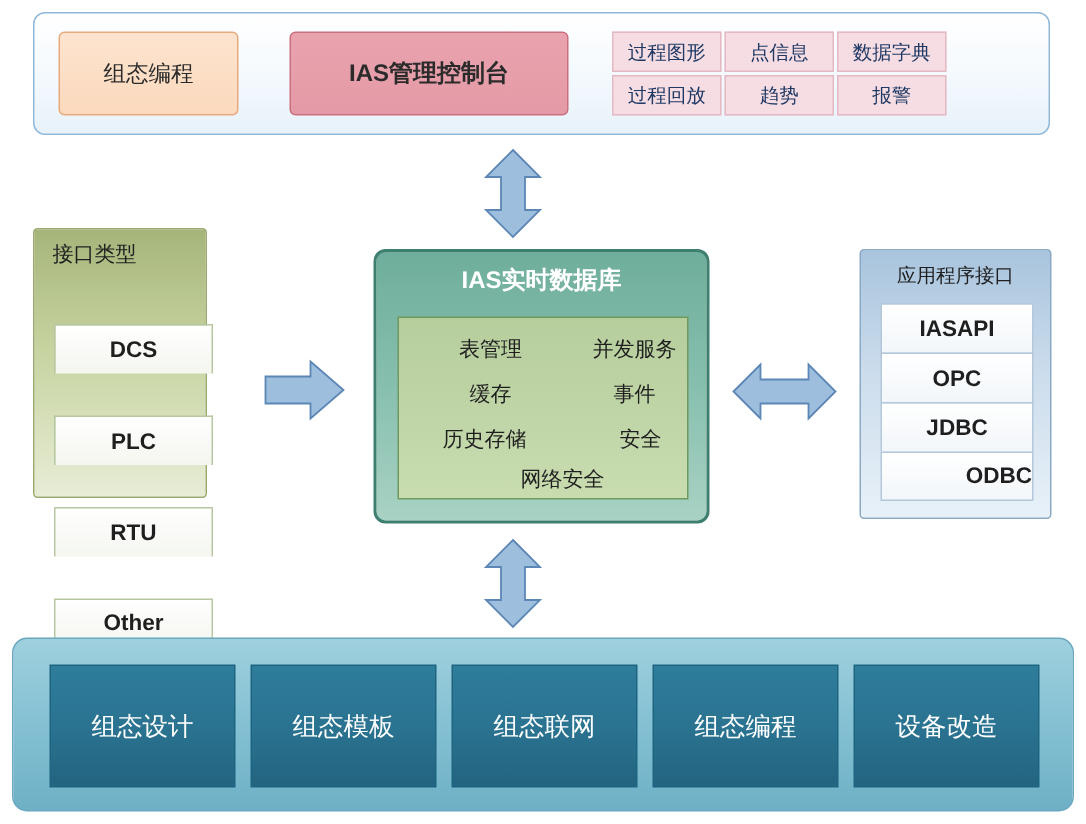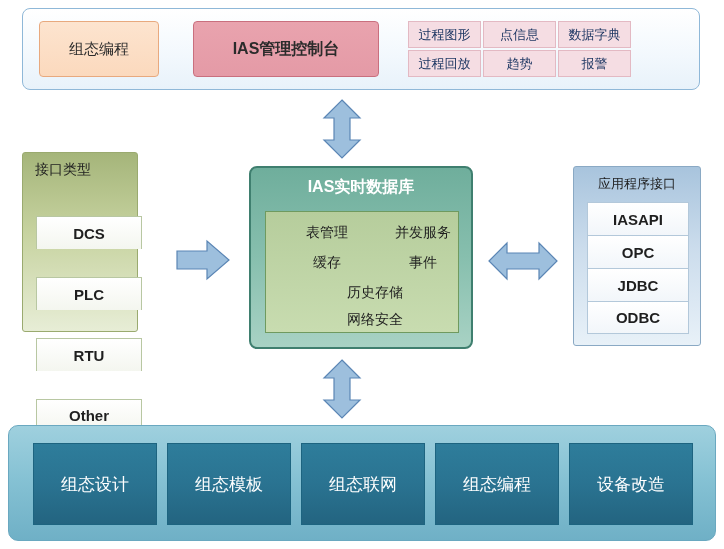--- a/index.html
+++ b/index.html
@@ -218,20 +218,21 @@
     display: flex;
     align-items: center;
     justify-content: center;
     font-size: 15px;
     font-weight: bold;
     color: #1f1f1f;
     box-sizing: border-box;
   }
   .api-item:last-child {
     border-bottom: 1px solid #b3c8da;
+    justify-content: flex-end;
   }
 
   
   #bottom-panel {
     position: absolute;
     left: 8px;
     top: 425px;
     width: 708px;
     height: 116px;
     border: 1px solid #6aa8c0;
@@ -329,20 +330,21 @@
     <div class="db-row" id="db-row-1">
       <span>表管理</span>
       <span>并发服务</span>
     </div>
     <div class="db-row" id="db-row-2">
       <span>缓存</span>
       <span>事件</span>
     </div>
     <div class="db-row" id="db-row-3">
       <span>历史存储</span>
+      <span>安全</span>
     </div>
     <div class="db-row" id="db-row-4">
       <span>网络安全</span>
     </div>
   </div>
 </div>
 
 <svg class="h-arrow" style="left:487px; top:238px;" width="72" height="46">
   <polygon points="2,23 20,5 20,15 52,15 52,5 70,23 52,41 52,31 20,31 20,41" fill="#9dbfdd" stroke="#5b86b5" stroke-width="1.2"></polygon>
 </svg>

